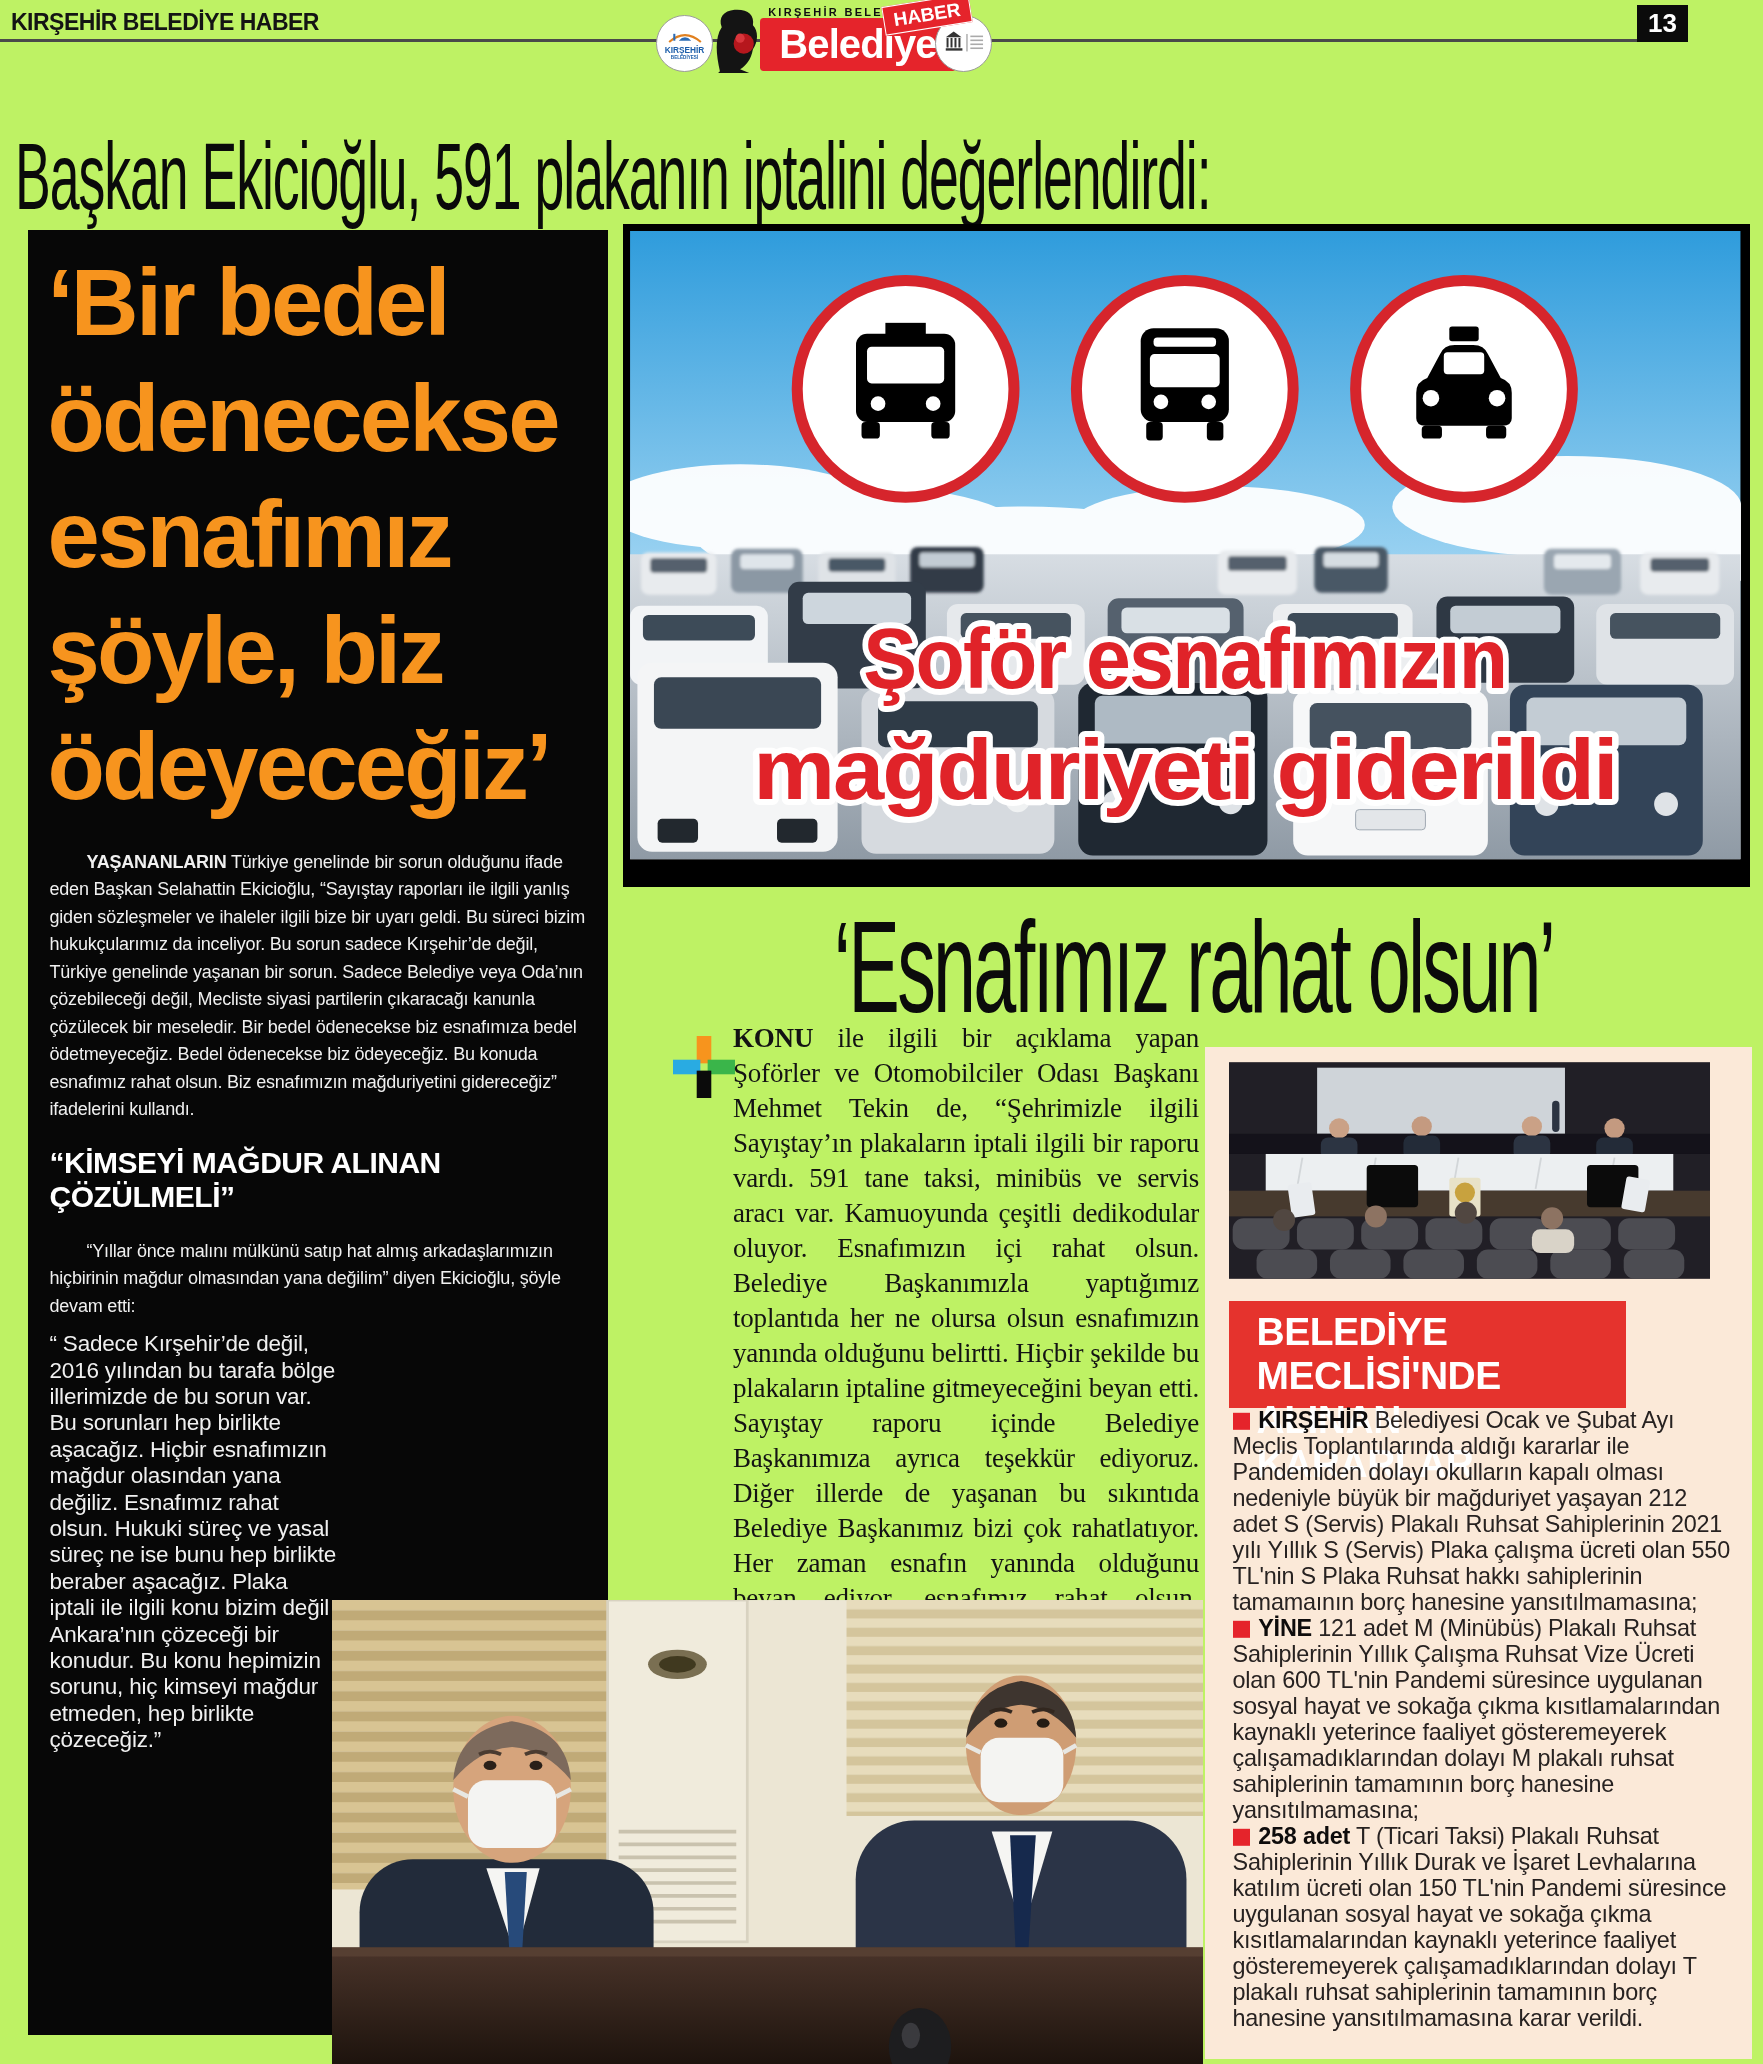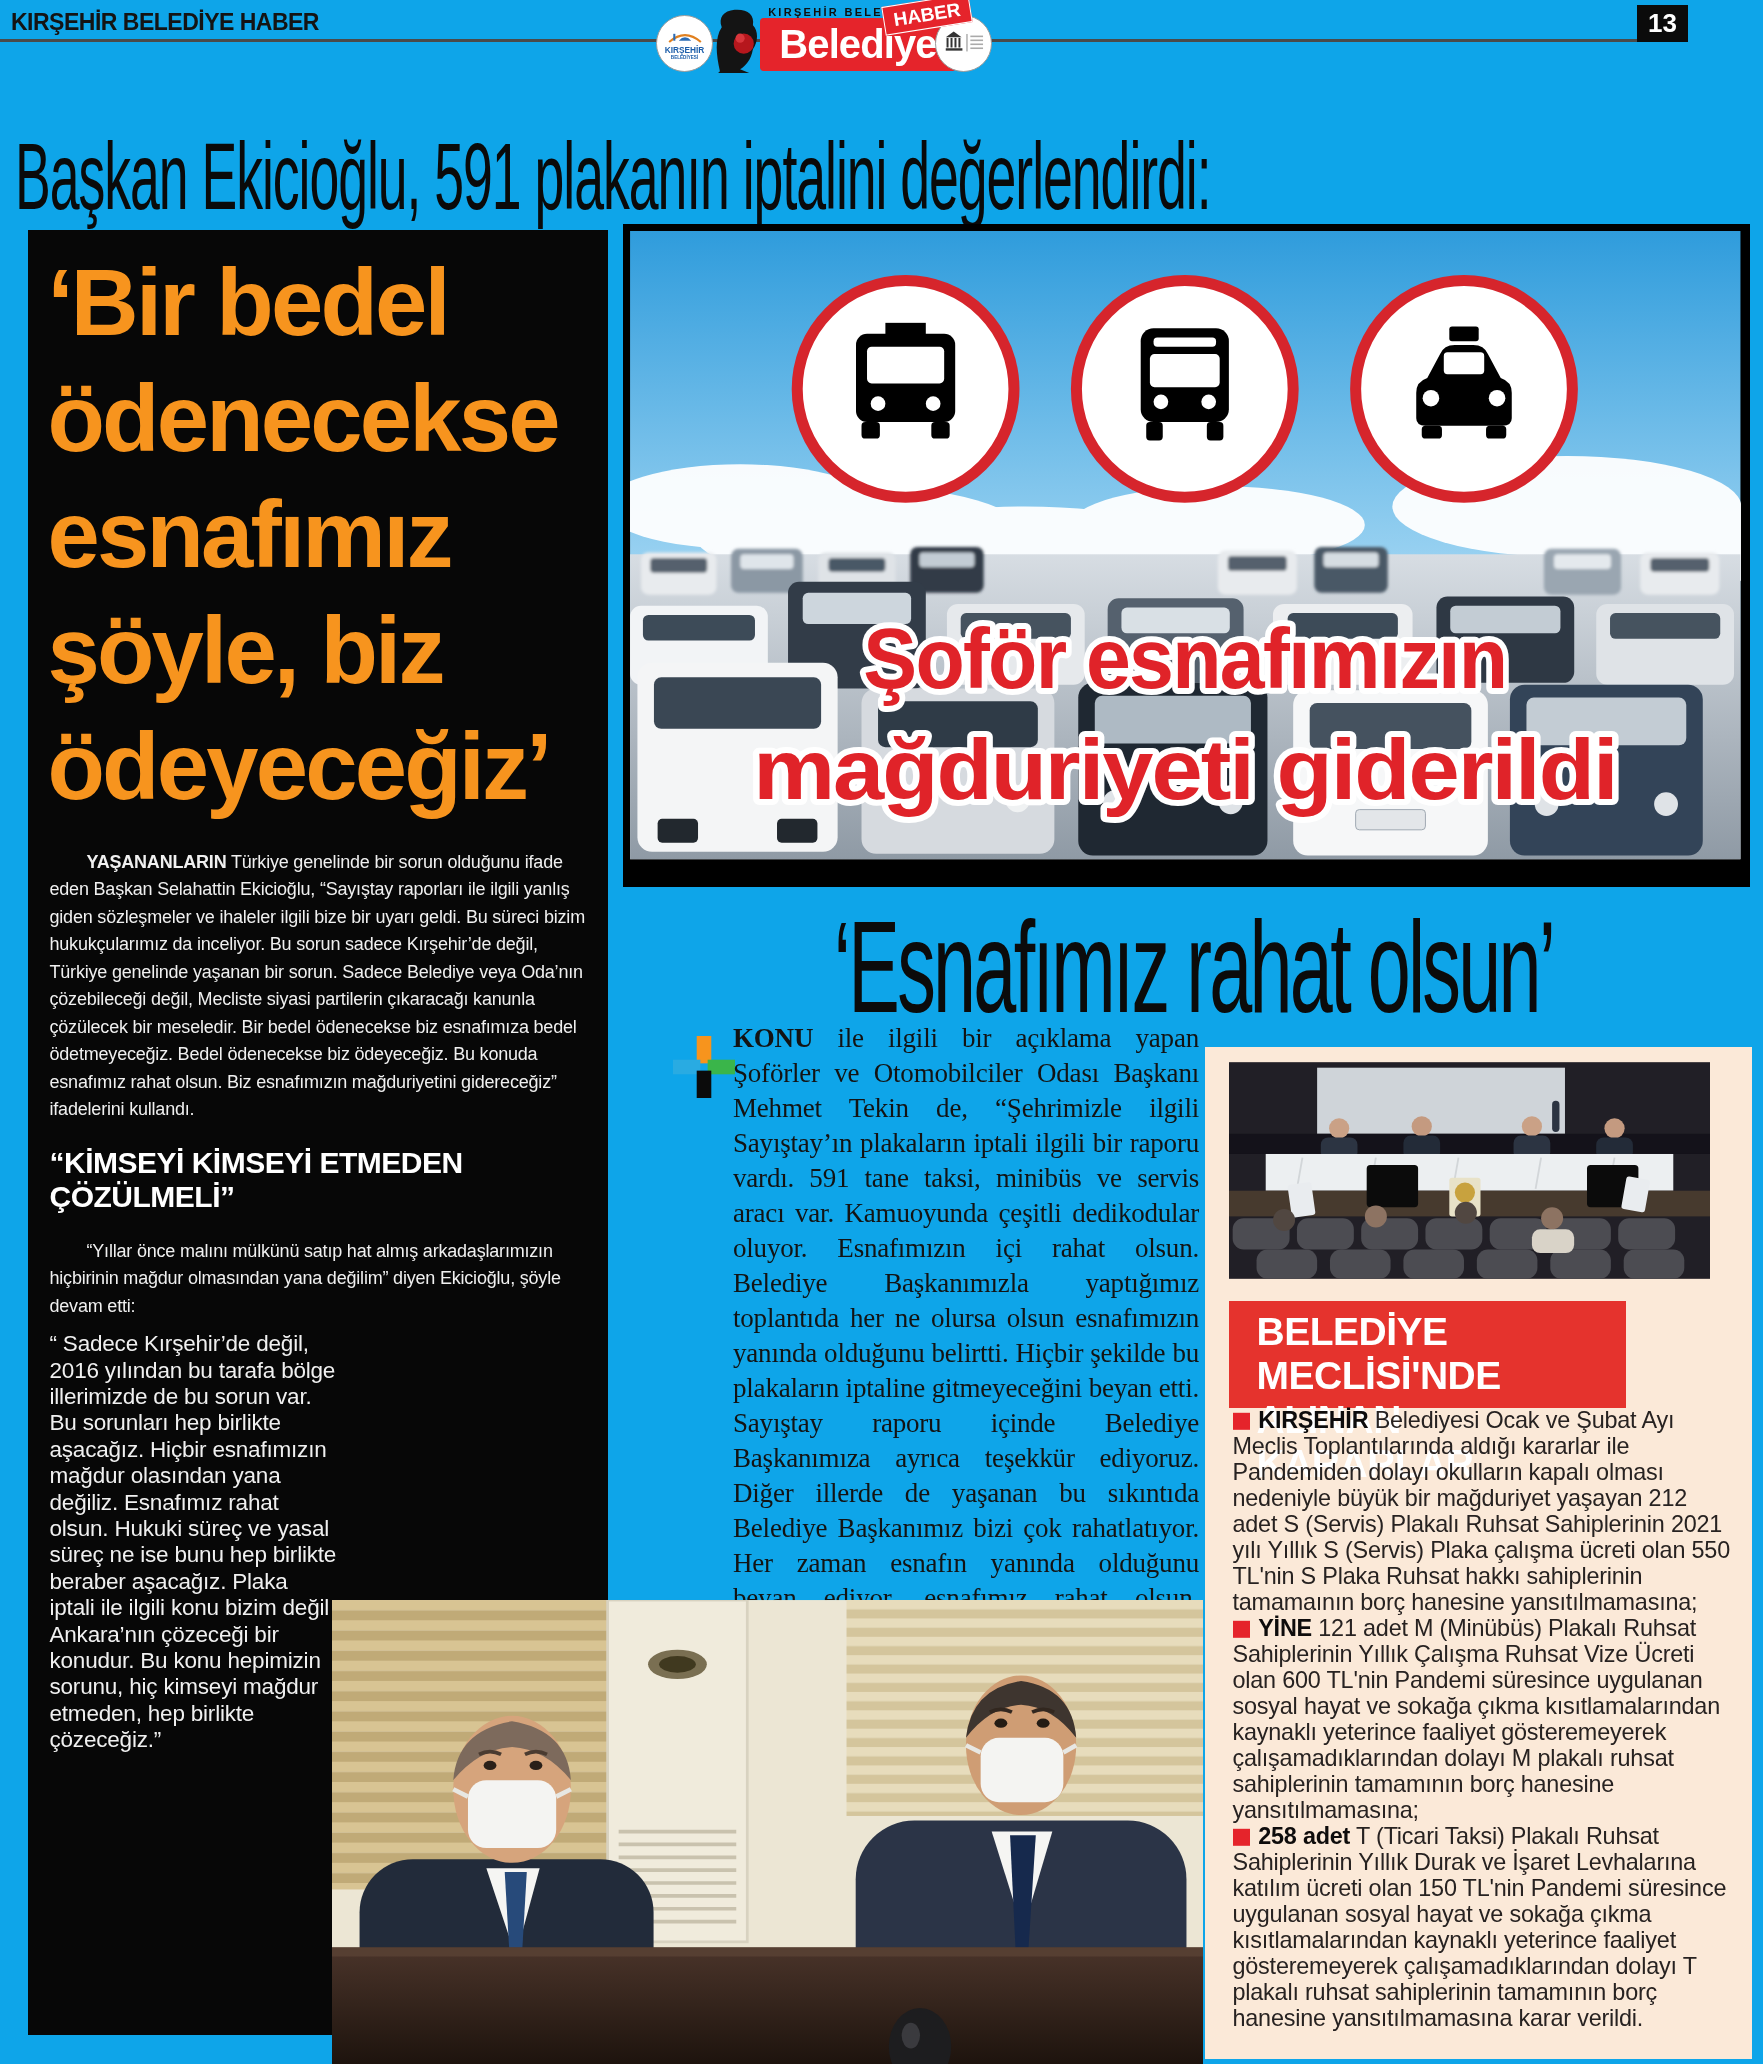--- a/index.html
+++ b/index.html
@@ -1,19 +1,19 @@
 <!DOCTYPE html>
 <html lang="tr" style="font-size:14.7px"><head>
 <meta charset="utf-8">
 <style>
   * { box-sizing: border-box; margin: 0; padding: 0; }
   html,body { background:#e8e8e8; }
   .page {
     position: relative; width: 1763px; height: 2064px;
-    background: #0ea5e9; overflow: hidden;
+    background: #bef264; overflow: hidden;
     font-family: "Liberation Sans", sans-serif; color:#111;
   }
   
   .masthead { position:absolute; left:11px; top:9.2px; font-size:23px; font-weight:700; letter-spacing:-0.5px; color:#141414; }
   .header-line { position:absolute; left:0; top:39px; width:1637px; height:2.8px; background:#4a4a4a; }
   .page-num { position:absolute; left:1637px; top:4.6px; width:51px; height:37px; background:#0b0b0b; color:#fff;
     display:flex; align-items:center; justify-content:center; font-size:26px; font-weight:700; }
   .seal { position:absolute; top:14.7px; width:57px; height:57px; border-radius:50%; background:#fff; border:1.8px solid #9c9c9c;
     display:flex; flex-direction:column; align-items:center; justify-content:center; z-index:3; overflow:hidden;}
   .seal-left { left:656px; }
@@ -121,21 +121,21 @@
 
   <div class="black-col">
     <div class="quote">
       <div>‘Bir bedel</div>
       <div>ödenecekse</div>
       <div>esnafımız</div>
       <div>şöyle, biz</div>
       <div>ödeyeceğiz’</div>
     </div>
     <p class="bpara first"><b>YAŞANANLARIN</b><span> Türkiye genelinde bir sorun olduğunu ifade eden Başkan Selahattin Ekicioğlu, “Sayıştay raporları ile ilgili yanlış giden sözleşmeler ve ihaleler ilgili bize bir uyarı geldi. Bu süreci bizim hukukçularımız da inceliyor. Bu sorun sadece Kırşehir’de değil, Türkiye genelinde yaşanan bir sorun. Sadece Belediye veya Oda’nın çözebileceği değil, Mecliste siyasi partilerin çıkaracağı kanunla çözülecek bir meseledir. Bir bedel ödenecekse biz esnafımıza bedel ödetmeyeceğiz. Bedel ödenecekse biz ödeyeceğiz. Bu konuda esnafımız rahat olsun. Biz esnafımızın mağduriyetini gidereceğiz” ifadelerini kullandı.</span></p>
-    <div class="subhead2">“KİMSEYİ KİMSEYİ ETMEDEN ÇÖZÜLMELİ”</div>
+    <div class="subhead2">“KİMSEYİ MAĞDUR ALINAN ÇÖZÜLMELİ”</div>
     <p class="bpara" style="text-indent:37px">“Yıllar önce malını mülkünü satıp hat almış arkadaşlarımızın hiçbirinin mağdur olmasından yana değilim” diyen Ekicioğlu, şöyle devam etti:</p>
     <p class="para3">“ Sadece Kırşehir’de değil, 2016 yılından bu tarafa bölge illerimizde de bu sorun var. Bu sorunları hep birlikte aşacağız. Hiçbir esnafımızın mağdur olasından yana değiliz. Esnafımız rahat olsun. Hukuki süreç ve yasal süreç ne ise bunu hep birlikte beraber aşacağız. Plaka iptali ile ilgili konu bizim değil Ankara’nın çözeceği bir konudur. Bu konu hepimizin sorunu, hiç kimseyi mağdur etmeden, hep birlikte çözeceğiz.”</p>
   </div>
 
   <div class="figure">
     <svg viewBox="0 0 1209 684">
       <defs>
         <linearGradient id="sky" x1="0" y1="0" x2="0" y2="1">
           <stop offset="0" stop-color="#2f9cdc"></stop>
             <stop offset="0.55" stop-color="#9ed4f2"></stop>

